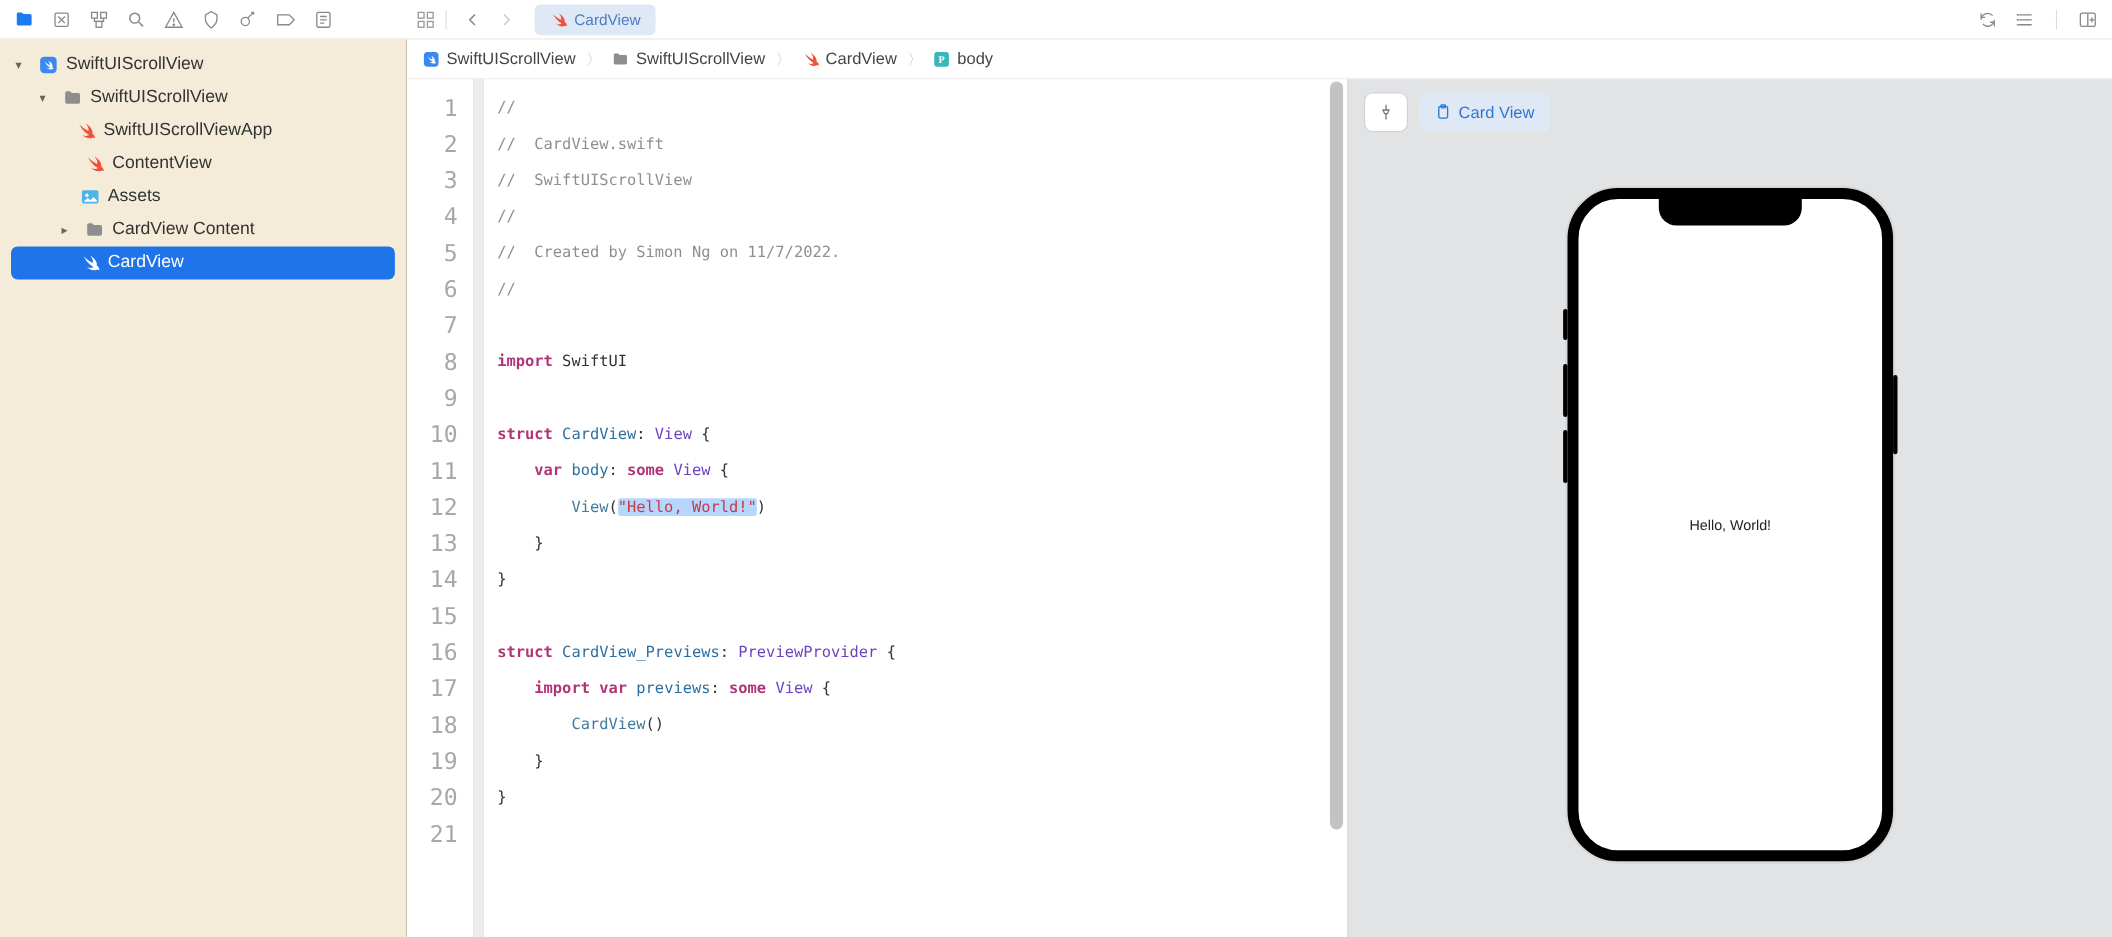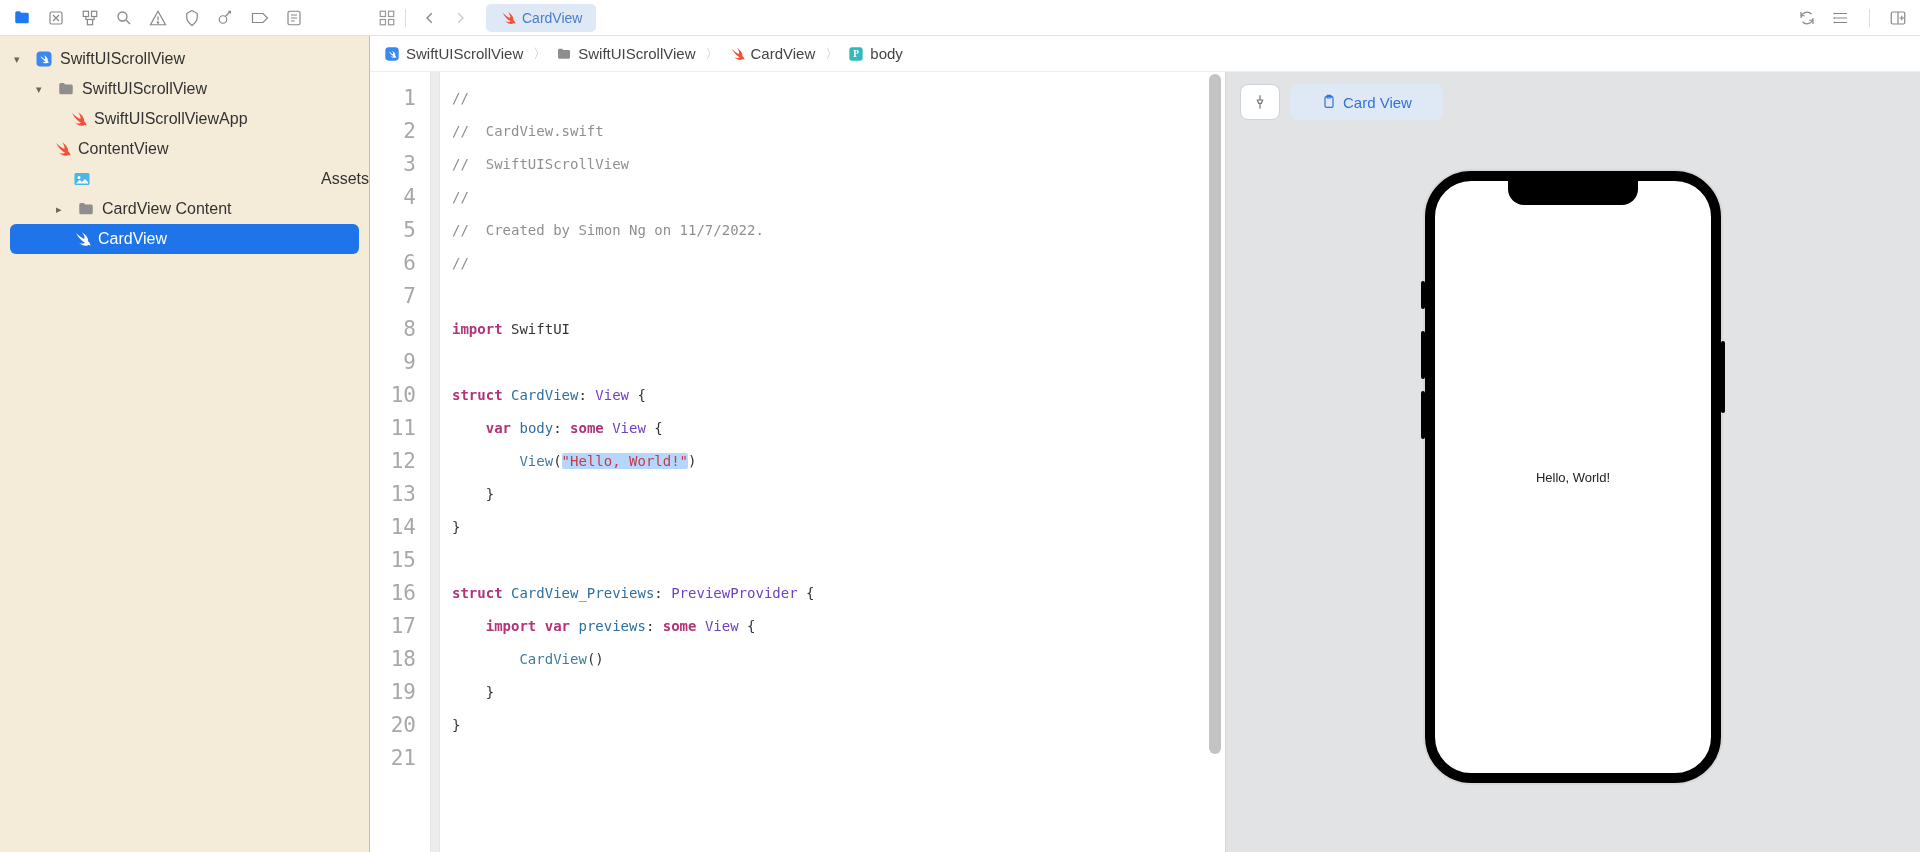--- a/index.html
+++ b/index.html
@@ -120,21 +120,21 @@
     display:flex; flex-direction:column;
     padding:12px;
   }
   .preview-tools { display:flex; gap:10px; position:absolute; top:12px; left:14px;}
   .pin-btn {
     width:40px; height:36px; background:#fff; border:1px solid #cfd2d6; border-radius:8px;
     display:flex; align-items:center; justify-content:center; color:#777;
   }
   .chip {
     height:36px; background:#dfe9f5; border-radius:8px;
-    display:flex; align-items:center; padding:0 31px; gap:6px;
+    display:flex; align-items:center; padding:0 14px; gap:6px;
     color:#3073d6; font-size:15px;
   }
   .phone-wrap { flex:1; display:flex; align-items:center; justify-content:center; margin-top:30px;}
   .phone {
     width:296px; height:612px;
     background:#fff;
     border:10px solid #000;
     border-radius:46px;
     position:relative;
     display:flex; align-items:center; justify-content:center;
@@ -292,29 +292,29 @@
     </div>
 
     <div class="nav-row" style="padding-left:68px;">
       <span class="fileicon">
           <svg width="18" height="18" viewBox="0 0 24 24">
             <path fill="#f05138" d="M20 15c1-4-3-9-8-12 3 4 4 7 3 9-3-1-8-5-11-8 3 6 8 11 12 13-1 1-4 2-8 0 2 2 5 4 9 4 2 0 3-1 4-1s2 1 2 1c0 0 1-3-3-6z"></path>
           </svg>
         </span>
       <span class="name">SwiftUIScrollViewApp</span>
     </div>
-    <div class="nav-row" style="padding-left:52px;">
+    <div class="nav-row" style="padding-left:76px;">
       <span class="fileicon">
           <svg width="18" height="18" viewBox="0 0 24 24">
             <path fill="#f05138" d="M20 15c1-4-3-9-8-12 3 4 4 7 3 9-3-1-8-5-11-8 3 6 8 11 12 13-1 1-4 2-8 0 2 2 5 4 9 4 2 0 3-1 4-1s2 1 2 1c0 0 1-3-3-6z"></path>
           </svg>
         </span>
       <span class="name">ContentView</span>
     </div>
-    <div class="nav-row" style="padding-left:72px;justify-content:space-between;">
+    <div class="nav-row" style="padding-left:72px;">
       <span class="fileicon">
           <svg width="18" height="18" viewBox="0 0 24 24">
             <rect x="2" y="4" width="20" height="16" rx="2" fill="#49b5e8"></rect>
             <circle cx="8" cy="10" r="2" fill="#fff"></circle>
             <path fill="#fff" d="M4 18l5-5 3 3 4-4 4 4v2H4z"></path>
           </svg>
         </span>
       <span class="name">Assets</span>
     </div>
     <div class="nav-row" style="padding-left:56px;">

